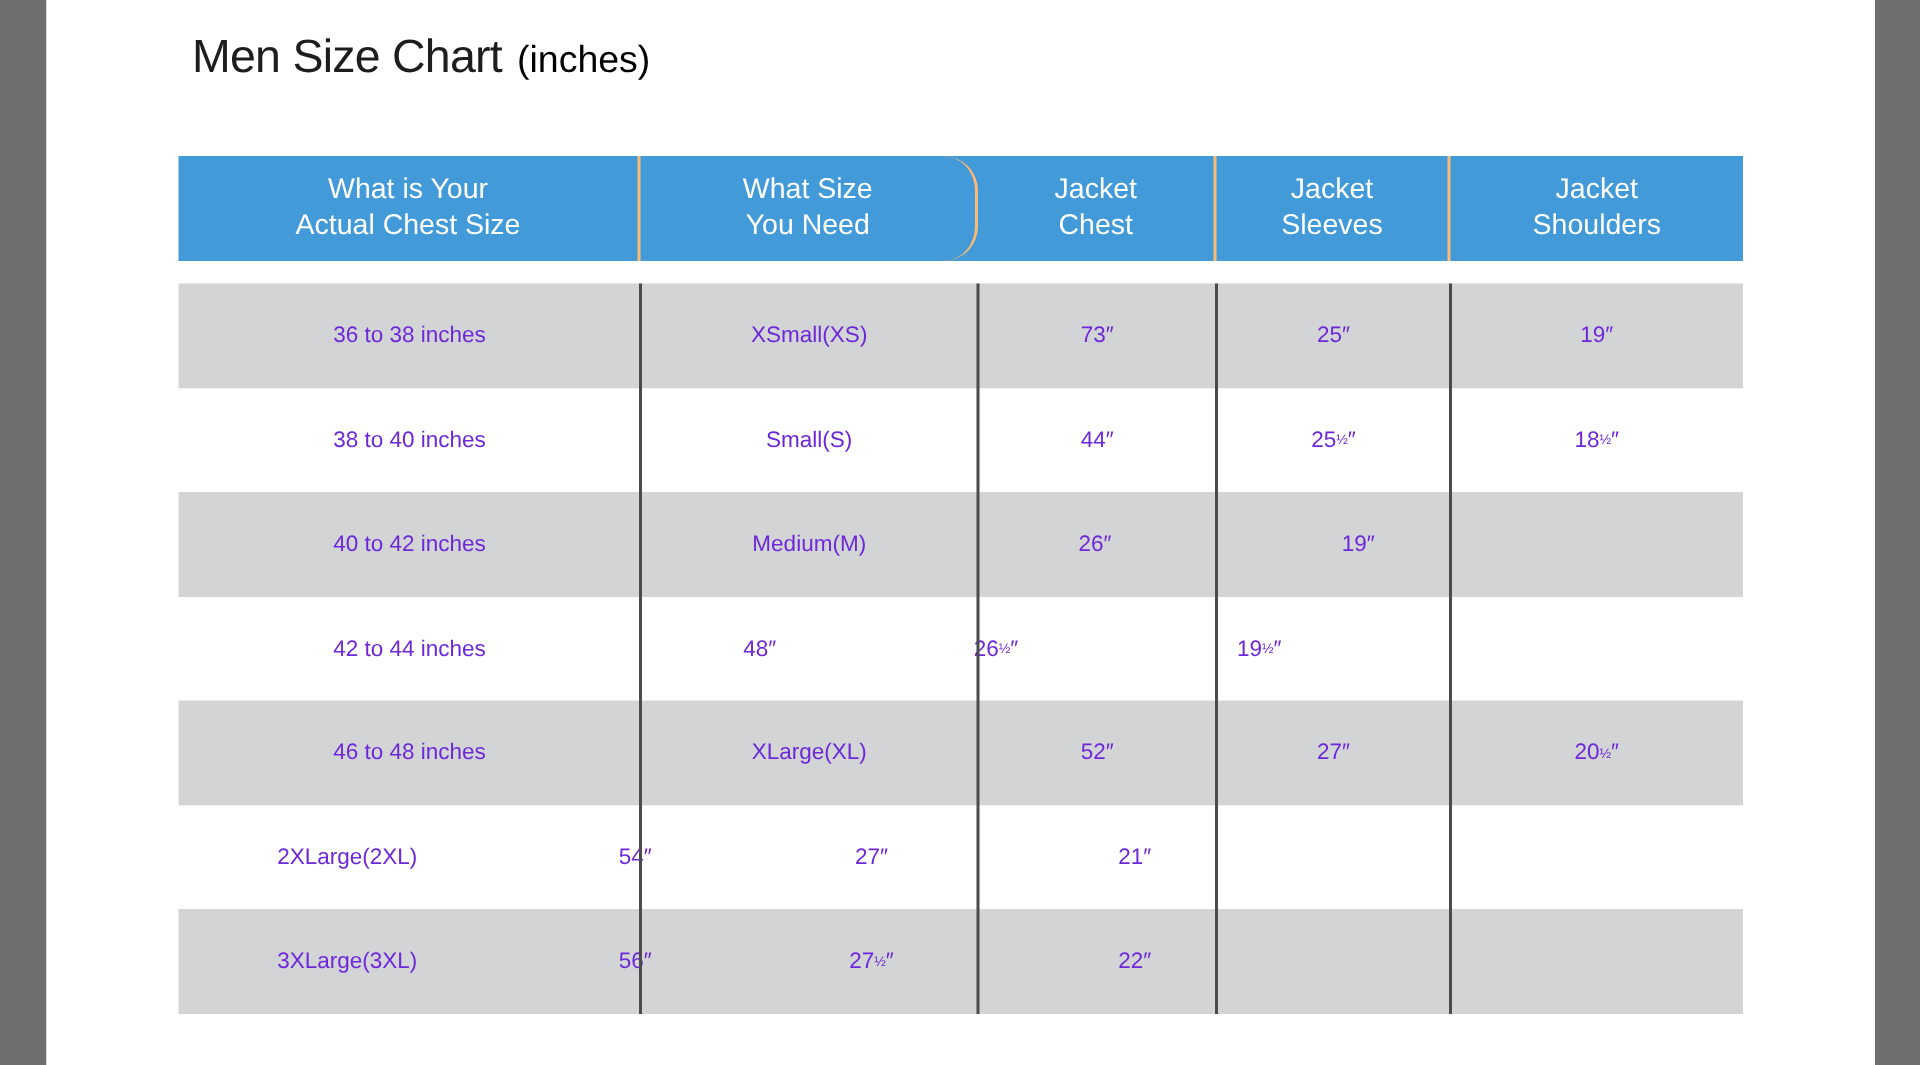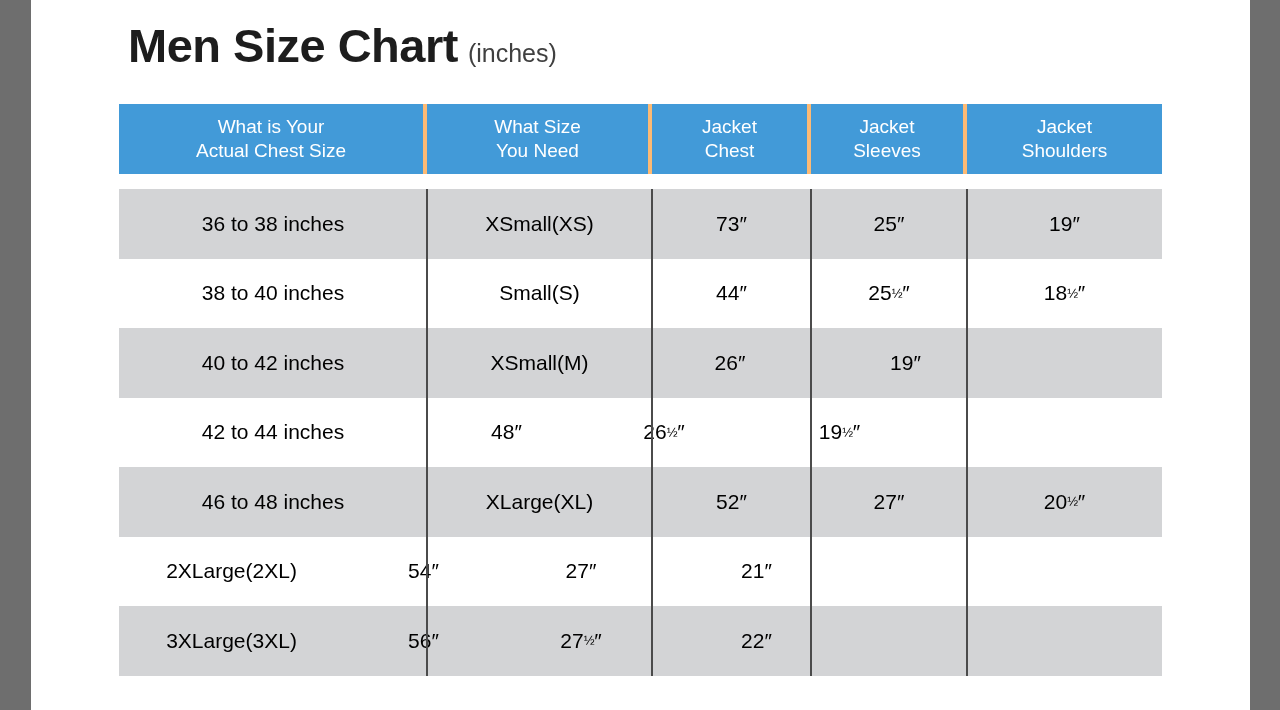--- a/index.html
+++ b/index.html
@@ -41,30 +41,30 @@
 
   
   .title-row {
     position: absolute;
     left: 97px;
     top: 22px;
     display: flex;
     align-items: baseline;
   }
   .title-main {
-    font-size: 47px;
-    font-weight: 700;
+    font-size: 31px;
+    font-weight: 400;
     color: #1d1d1d;
     letter-spacing: -0.5px;
     line-height: 1;
   }
   .title-sub {
     font-size: 25px;
     font-weight: 400;
-    color: #404040;
+    color: #000000;
     margin-left: 10px;
     line-height: 1;
   }
 
   
   .table {
     position: absolute;
     left: 88px;
     top: 104px;
     width: 1043px;
@@ -78,21 +78,21 @@
     display: flex;
     flex-direction: column;
     align-items: center;
     justify-content: center;
     color: #ffffff;
     font-size: 19px;
     font-weight: 400;
     line-height: 1.28;
     text-align: center;
     box-sizing: border-box;
-    border-right: 4px solid #fdba74;
+    border-right: 2px solid #fdba74;
   }
   .th:last-child { border-right: none; }
 
   .gap {
     height: 15px;
     background: #ffffff;
   }
 
   .tbody {
     position: relative;
@@ -101,28 +101,28 @@
     display: flex;
     height: 69.5px;
   }
   .tr.shade { background: #d3d4d6; }
   .tr.plain { background: #ffffff; }
   .td {
     display: flex;
     align-items: center;
     justify-content: center;
     box-sizing: border-box;
-    color: #000000;
-    font-size: 21px;
+    color: #6d28d9;
+    font-size: 15px;
     font-weight: 400;
     text-align: center;
   }
   
   .c0 { width: 308px; }
-  .c1 { width: 225px; }
+  .c1 { width: 225px; border-radius: 23px; }
   .c2 { width: 159px; }
   .c3 { width: 156px; }
   .c4 { width: 195px; }
 
   
   .vrule {
     position: absolute;
     top: 0;
     width: 2px;
     height: 100%;
@@ -196,21 +196,21 @@
           </div>
           <div class="tr plain">
             <div class="td c0">38 to 40 inches</div>
             <div class="td c1">Small(S)</div>
             <div class="td c2">44″</div>
             <div class="td c3">25<span class="frac">½</span>″</div>
             <div class="td c4">18<span class="frac">½</span>″</div>
           </div>
           <div class="tr shade">
             <div class="td c0">40 to 42 inches</div>
-            <div class="td c1">XSmall(M)</div>
+            <div class="td c1">Medium(M)</div>
             <div class="td c3">26″</div>
             <div class="td c4">19″</div>
           </div>
           <div class="tr plain">
             <div class="td c0">42 to 44 inches</div>
             <div class="td c2">48″</div>
             <div class="td c3">26<span class="frac">½</span>″</div>
             <div class="td c4">19<span class="frac">½</span>″</div>
           </div>
           <div class="tr shade">

